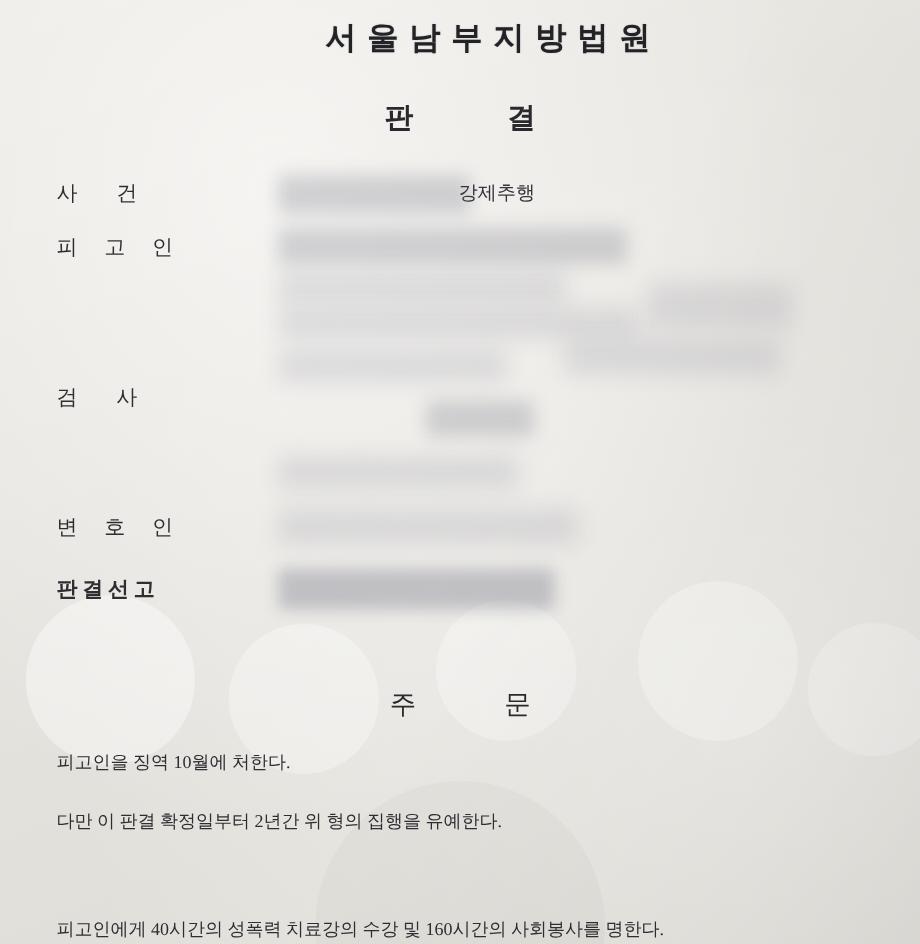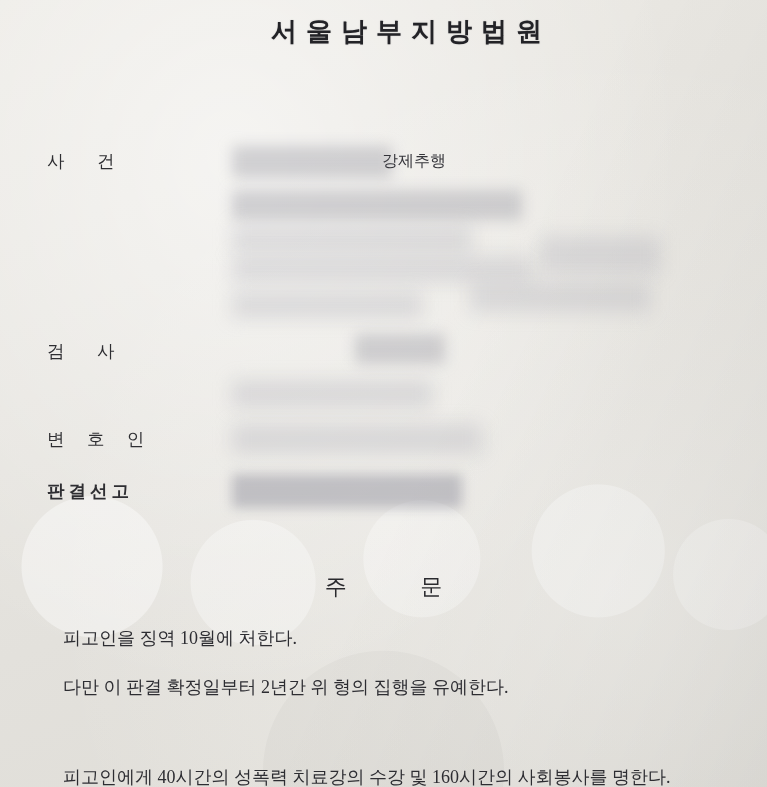--- a/index.html
+++ b/index.html
@@ -126,53 +126,57 @@
     width: 767px;
     text-align: center;
     font-size: 22px;
     font-weight: 400;
     letter-spacing: 34px;
     text-indent: 34px;
     color: #2a2a2e;
   }
   .order-line {
     position: absolute;
-    left: 63px;
-    font-size: 18px;
+    left: 47px;
+    font-size: 15px;
     line-height: 1.4;
     color: #2d2d32;
     white-space: nowrap;
   }
   .order-line.l1 { top: 626px; }
   .order-line.l2 { top: 675px; }
   .order-line.l3 { top: 725px; margin-top: 40px; }
 </style>
 </head>
 <body>
 
 <div id="page">
   <div class="content">
 
     <div class="court-title">서울남부지방법원</div>
 
+    <div class="doc-title">판 결</div>
 
     <div class="field-row" style="top:148px;">
       <span class="field-label sp-wide">사      건</span>
     </div>
     <div class="blur" style="left:232px; top:146px; width:160px; height:32px;"></div>
     <div style="position:absolute; left:382px; top:151px;font-family:Liberation Serif, serif;" class="field-value">강제추행</div>
 
+    <div class="field-row" style="top:193px;">
+      <span class="field-label sp-mid">피 고 인</span>
+    </div>
     <div class="blur" style="left:232px; top:190px; width:290px; height:30px;"></div>
     <div class="blur soft" style="left:232px; top:226px; width:240px; height:26px;"></div>
     <div class="blur soft" style="left:540px; top:236px; width:120px; height:38px;"></div>
     <div class="blur soft" style="left:232px; top:256px; width:300px; height:26px;"></div>
     <div class="blur soft" style="left:470px; top:282px; width:180px; height:30px;"></div>
     <div class="blur soft" style="left:232px; top:292px; width:190px; height:26px;"></div>
 
-    <div class="field-row" style="top:338px;">
+    <div class="field-row" style="top:318px;">
       <span class="field-label sp-wide">검      사</span>
     </div>
     <div class="blur" style="left:355px; top:334px; width:90px; height:30px;"></div>
 
     <div class="field-row" style="top:383px;margin-top:43px;">
       <span class="field-label sp-mid">변 호 인</span>
     </div>
     <div class="blur soft" style="left:232px; top:380px; width:200px; height:28px;"></div>
     <div class="blur soft" style="left:232px; top:424px; width:250px; height:30px;"></div>
 

